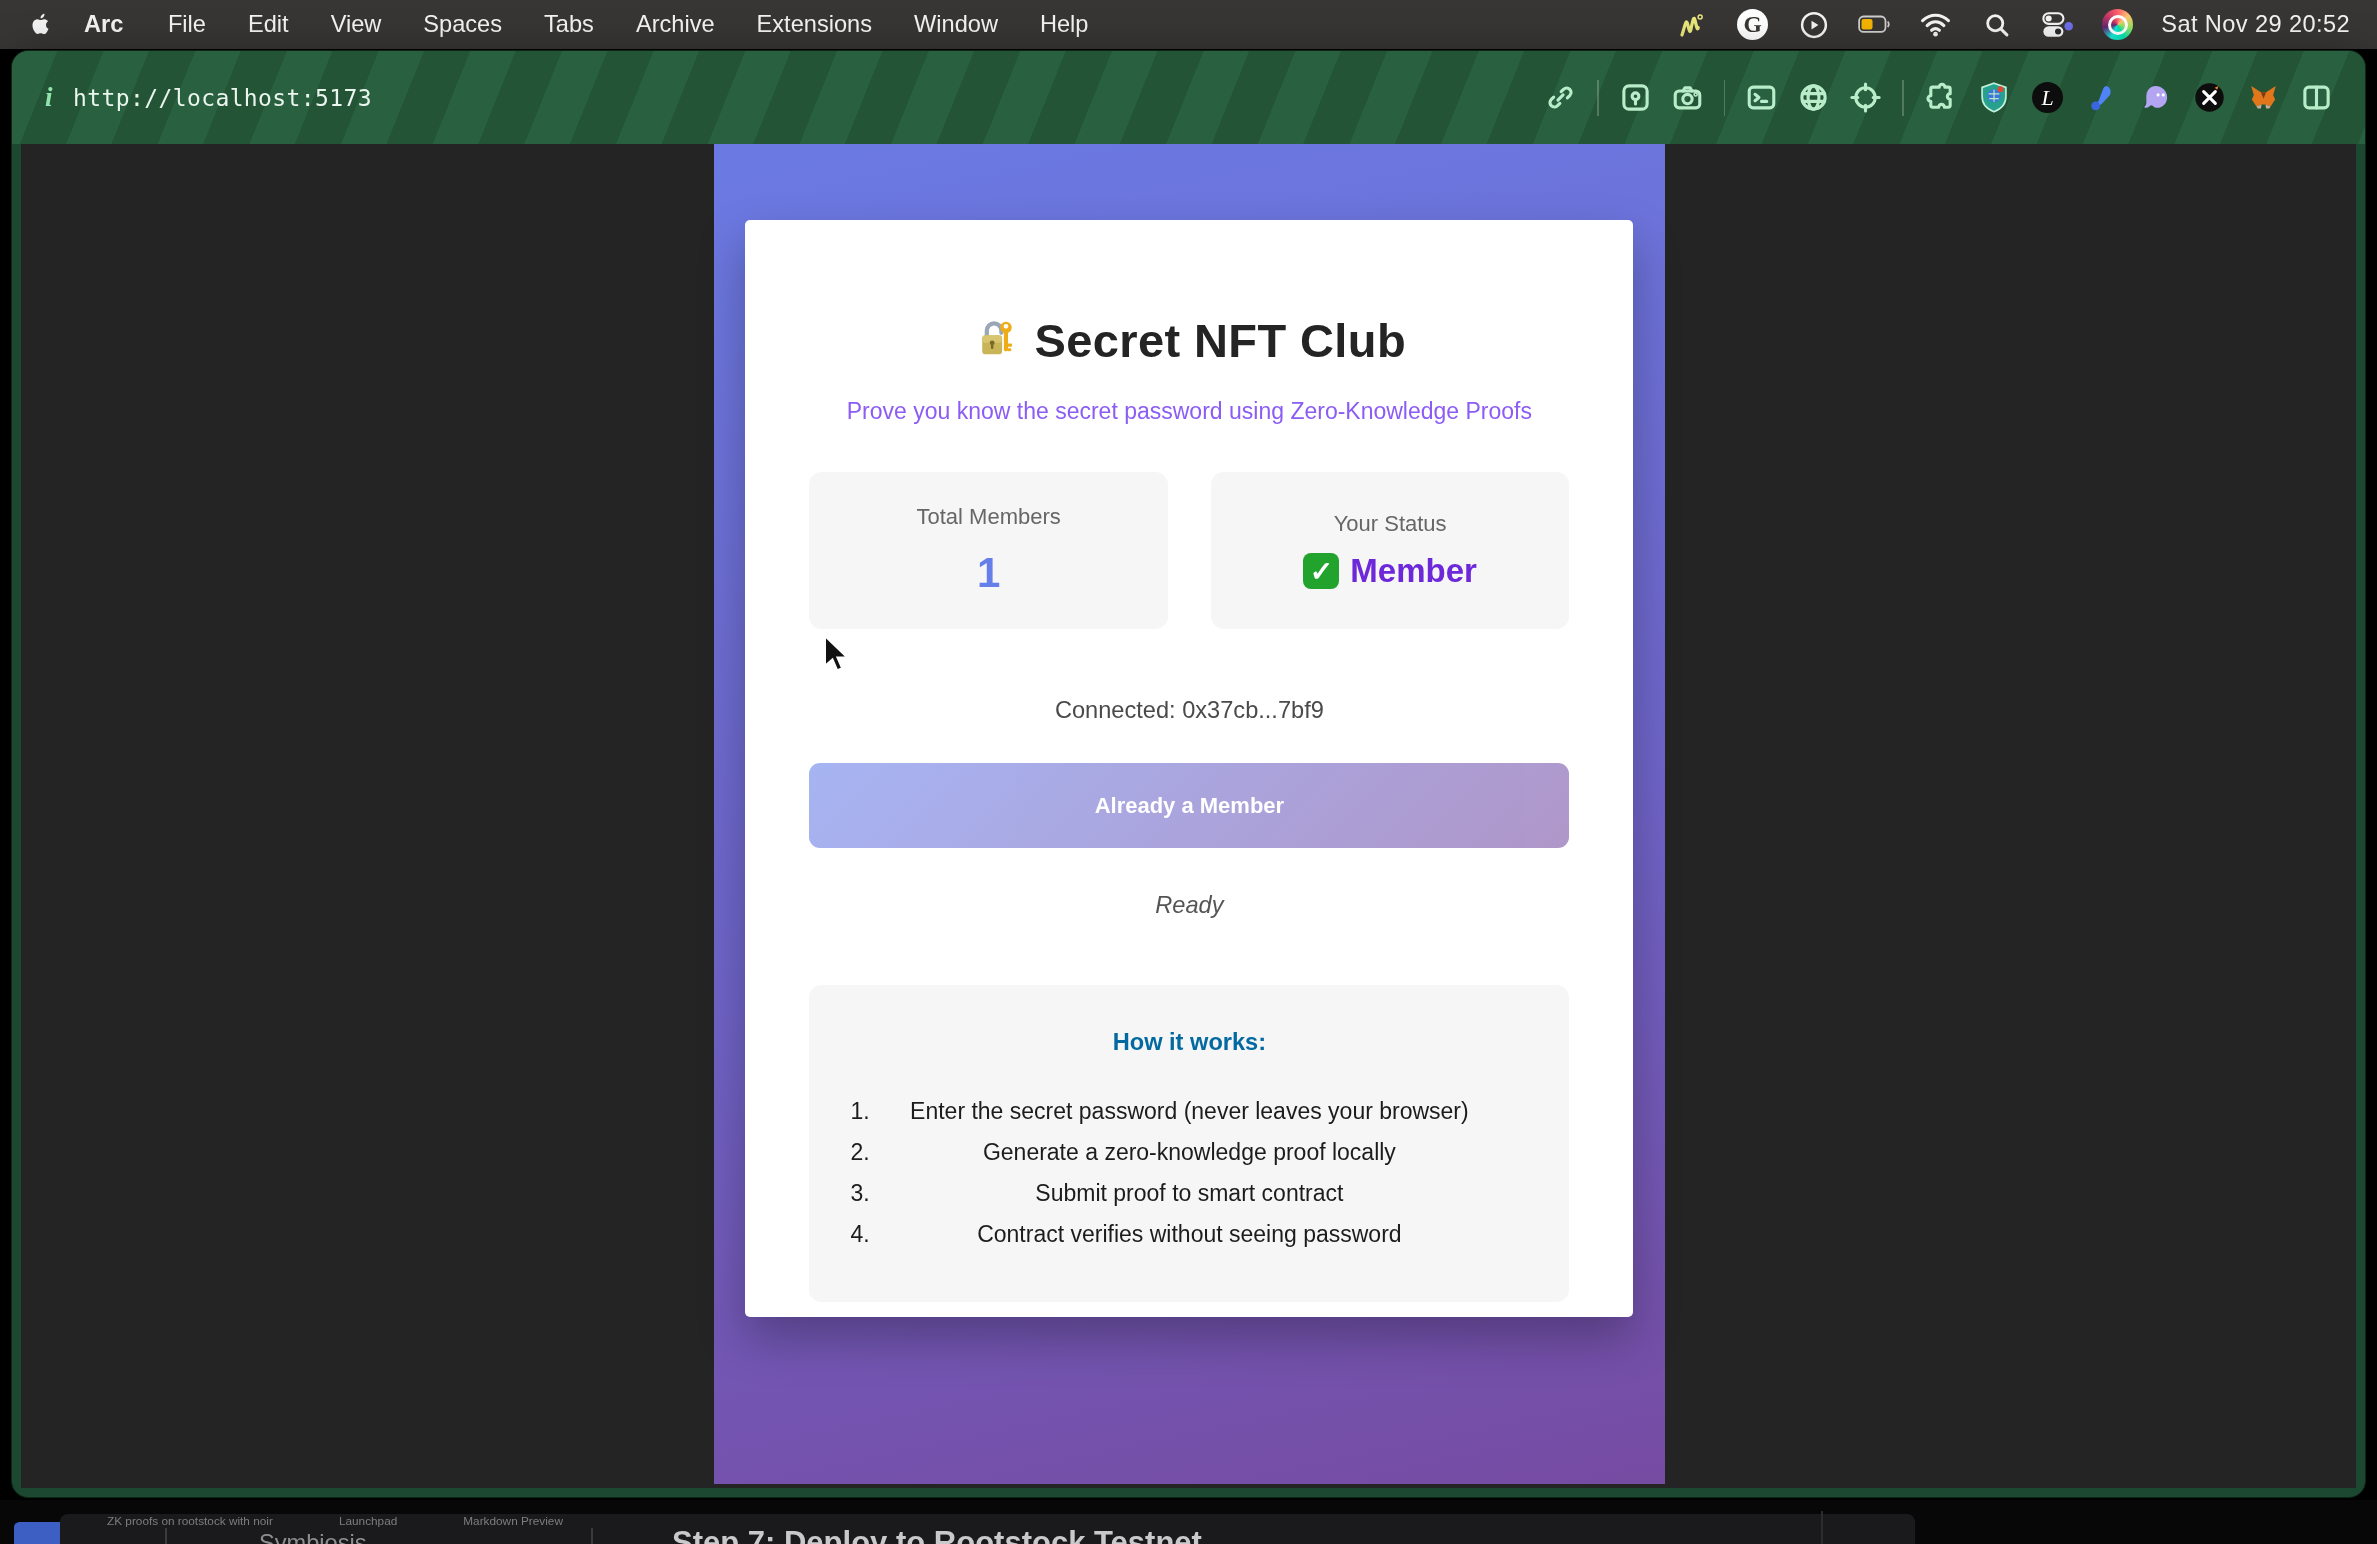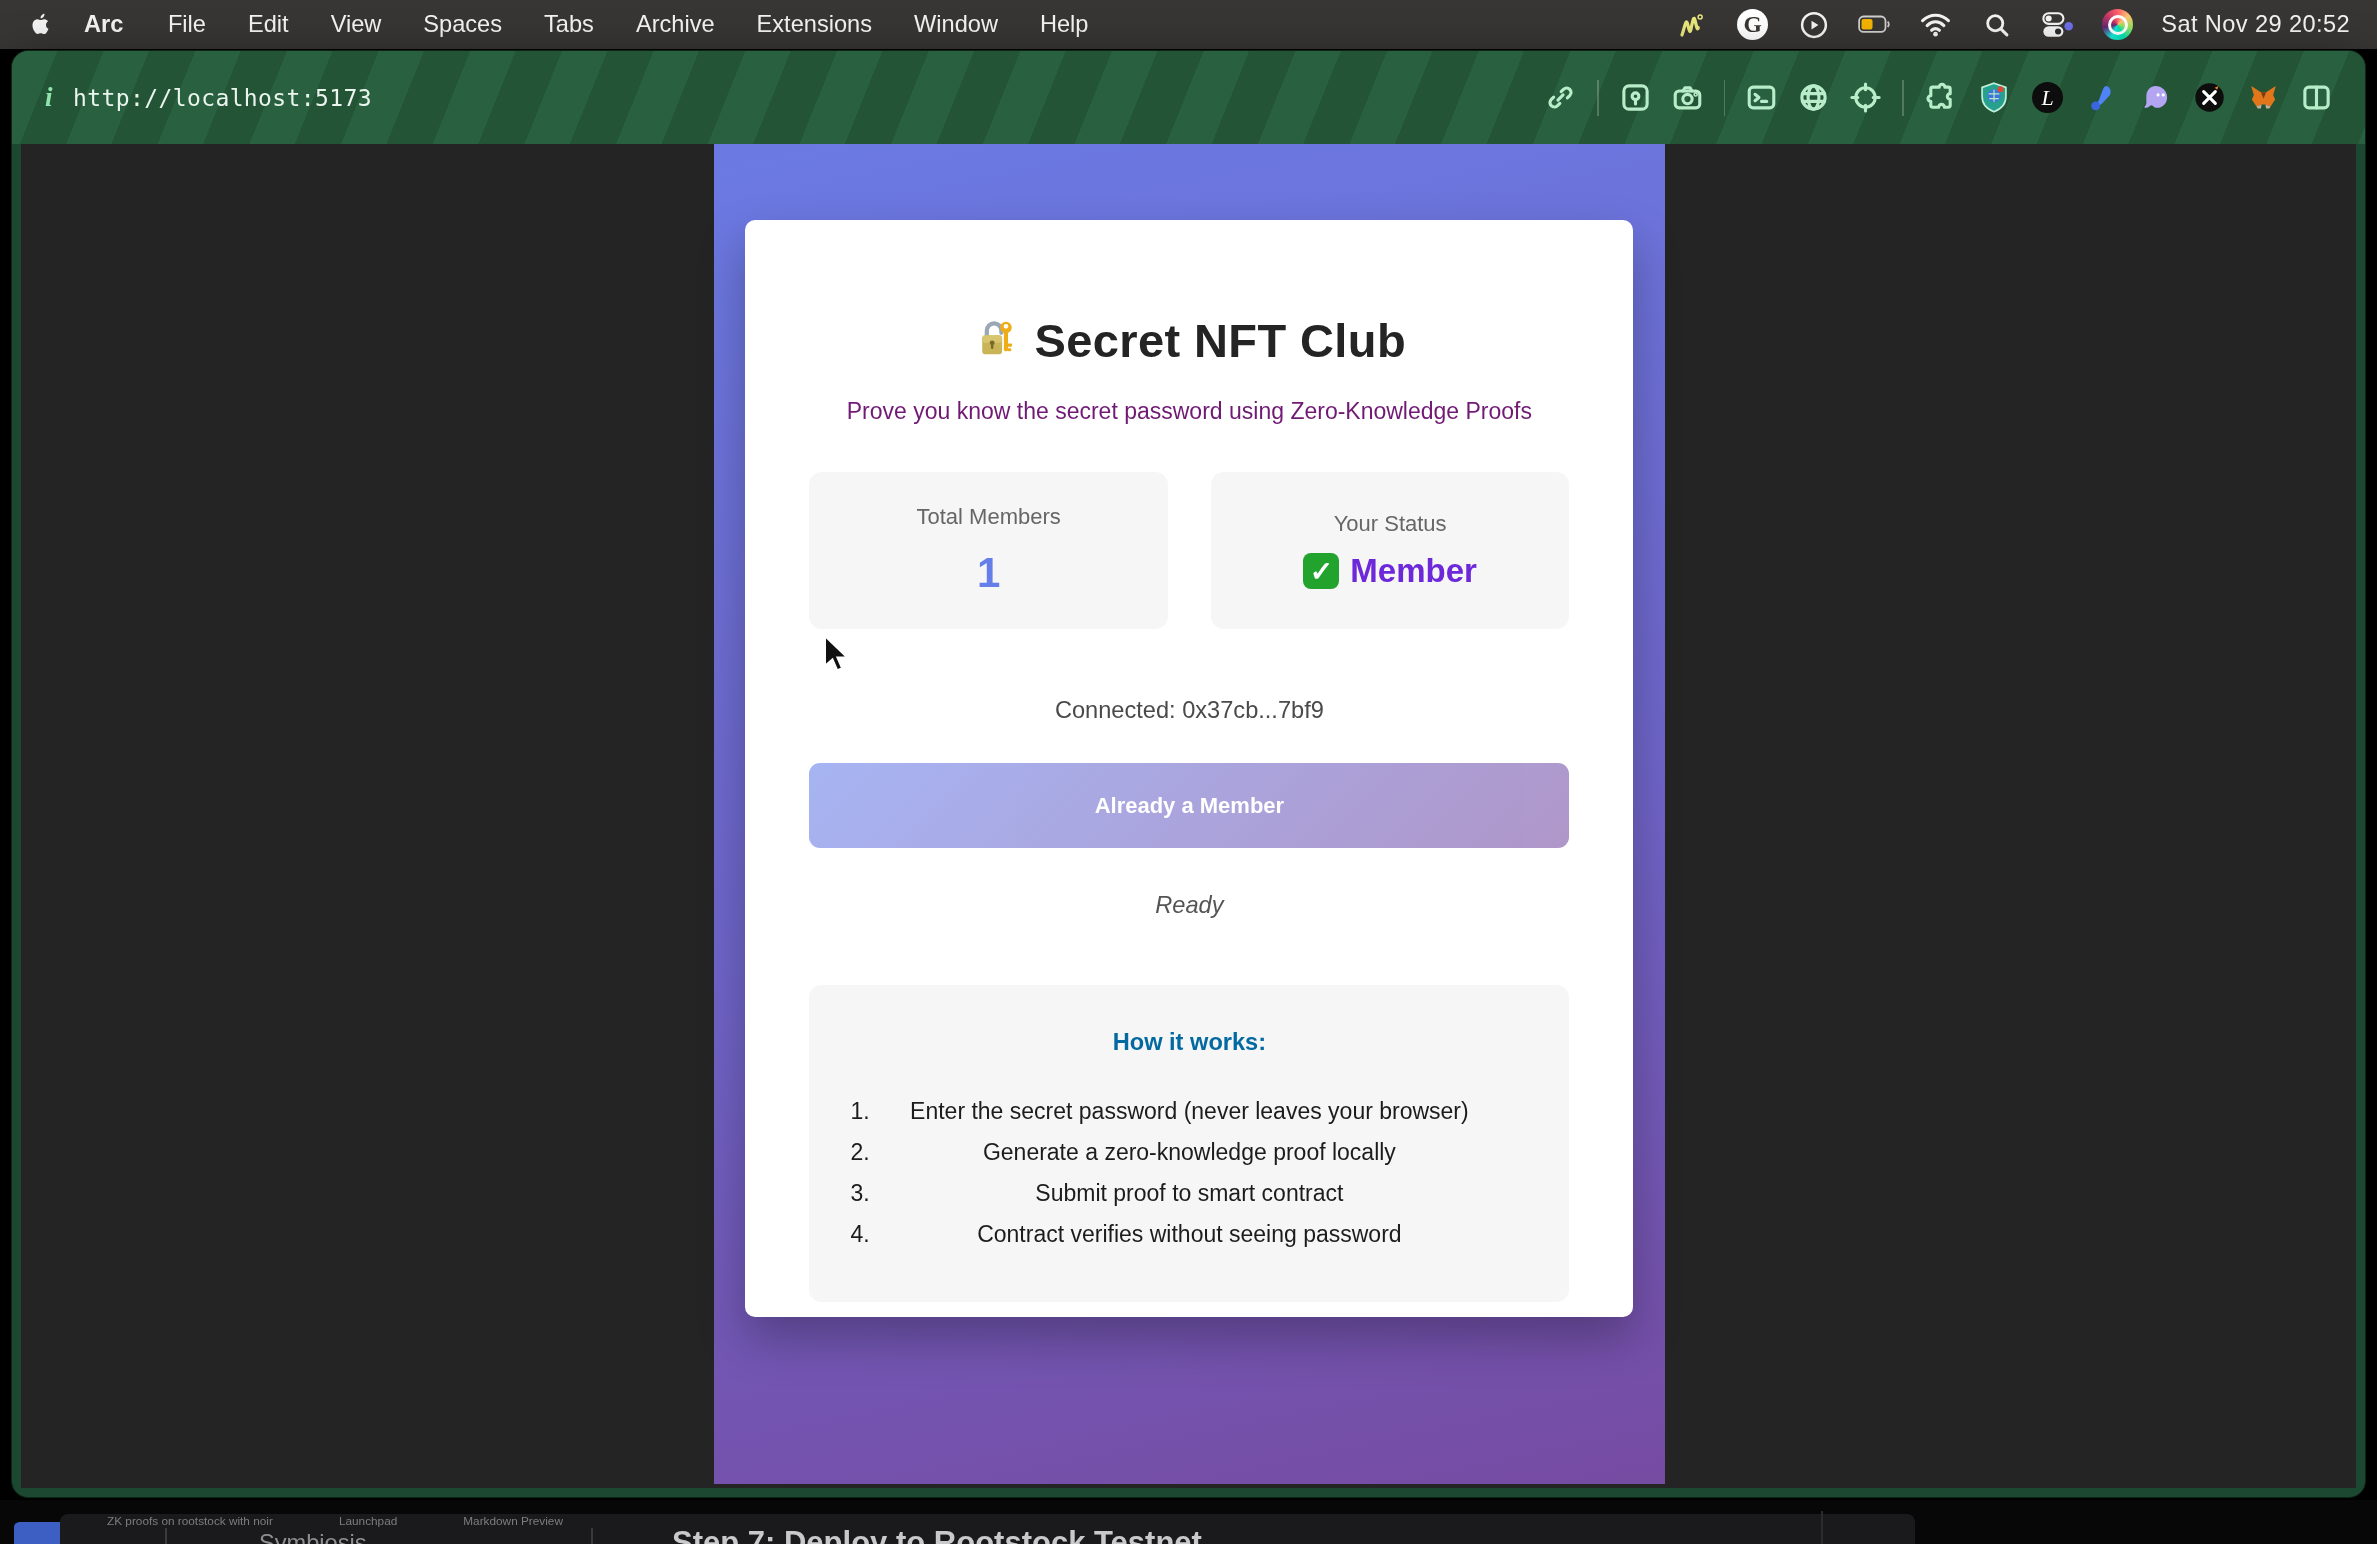--- a/index.html
+++ b/index.html
@@ -29,24 +29,24 @@
   .tb-div{width:1.6px;height:36px;background:rgba(255,255,255,.22);}
   .tbi{width:31px;height:31px;}
   .tbi svg{width:31px;height:31px;stroke:#b9edc9;fill:none;stroke-width:2.4;stroke-linecap:round;stroke-linejoin:round;}
   .ext{width:33px;height:33px;display:flex;align-items:center;justify-content:center;}
   .circ-black{width:31px;height:31px;border-radius:50%;background:#0d0d0d;color:#fff;display:flex;align-items:center;justify-content:center;}
   .script-l{font-family:"Liberation Serif",serif;font-style:italic;font-size:22px;}
 
   
   #content{left:9.4px;right:9.4px;top:93px;bottom:9.4px;background:#242424;overflow:hidden;}
   #gradient-col{left:693px;top:0;width:951px;height:1340px;background:linear-gradient(168deg,#6b7ae3 0%,#6f64c8 55%,#764ba2 100%);}
-  #card{left:31px;top:76px;width:888px;height:1097px;background:#ffffff;border-radius:10px;box-shadow:0 22px 47px rgba(0,0,0,.28);box-sizing:border-box;padding:0 64px;}
+  #card{left:31px;top:76px;width:888px;height:1097px;background:#ffffff;border-radius:5px;box-shadow:0 22px 47px rgba(0,0,0,.28);box-sizing:border-box;padding:0 64px;}
   #title-row{margin-top:93px;display:flex;align-items:center;justify-content:center;gap:15.7px;}
   #title-text{font-size:47px;font-weight:bold;color:#242424;letter-spacing:0.4px;}
-  #subtitle{margin-top:30px;text-align:center;font-size:23px;color:#701a75;}
+  #subtitle{margin-top:30px;text-align:center;font-size:23px;color:#8b5cf6;}
   #stats{margin-top:47px;display:flex;gap:43px;}
   .stat-card{flex:1;height:157px;background:#f6f6f6;border-radius:12.6px;display:flex;flex-direction:column;align-items:center;justify-content:center;}
   .stat-label{font-size:22px;color:#666;}
   .stat-value{margin-top:19px;font-size:42px;font-weight:bold;color:#667eea;}
   .status-line{display:flex;align-items:center;gap:11px;margin-top:15.7px;}
   .check-badge{width:36px;height:36px;background:#21a32e;border-radius:7.9px;color:#fff;font-size:28px;font-weight:bold;display:flex;align-items:center;justify-content:center;}
   .member-text{font-size:33px;font-weight:bold;color:#6d28d9;}
   #connected{margin-top:68px;text-align:center;font-size:23.6px;color:#4a4a4a;}
   #join-btn{margin-top:39px;height:85px;width:100%;border:none;border-radius:11px;background:linear-gradient(135deg,#667eea 0%,#764ba2 100%);opacity:.58;color:#fff;font-size:22px;font-weight:bold;font-family:"Liberation Sans",sans-serif;display:flex;align-items:center;justify-content:center;}
   #ready{margin-top:44px;text-align:center;font-size:23.6px;font-style:italic;color:#555;}

